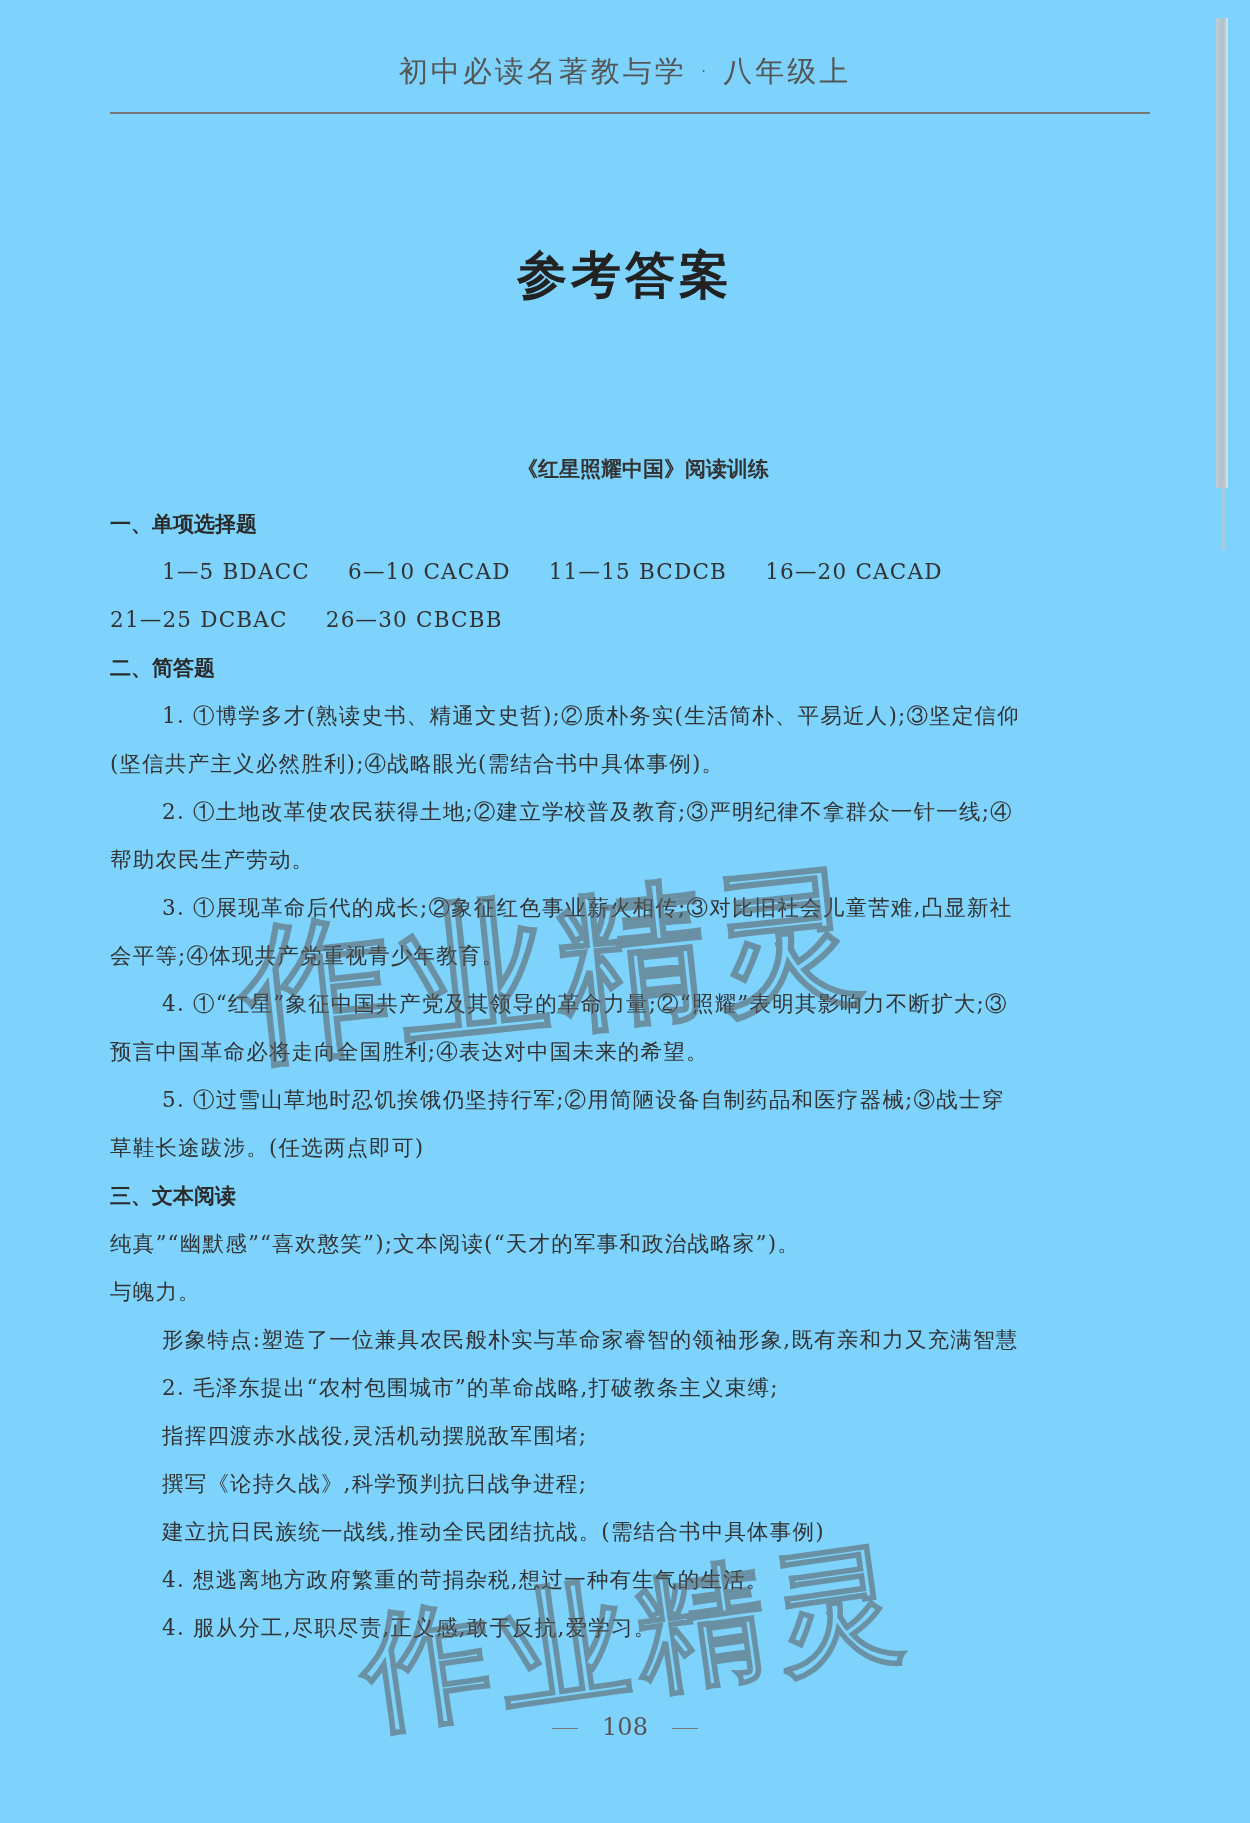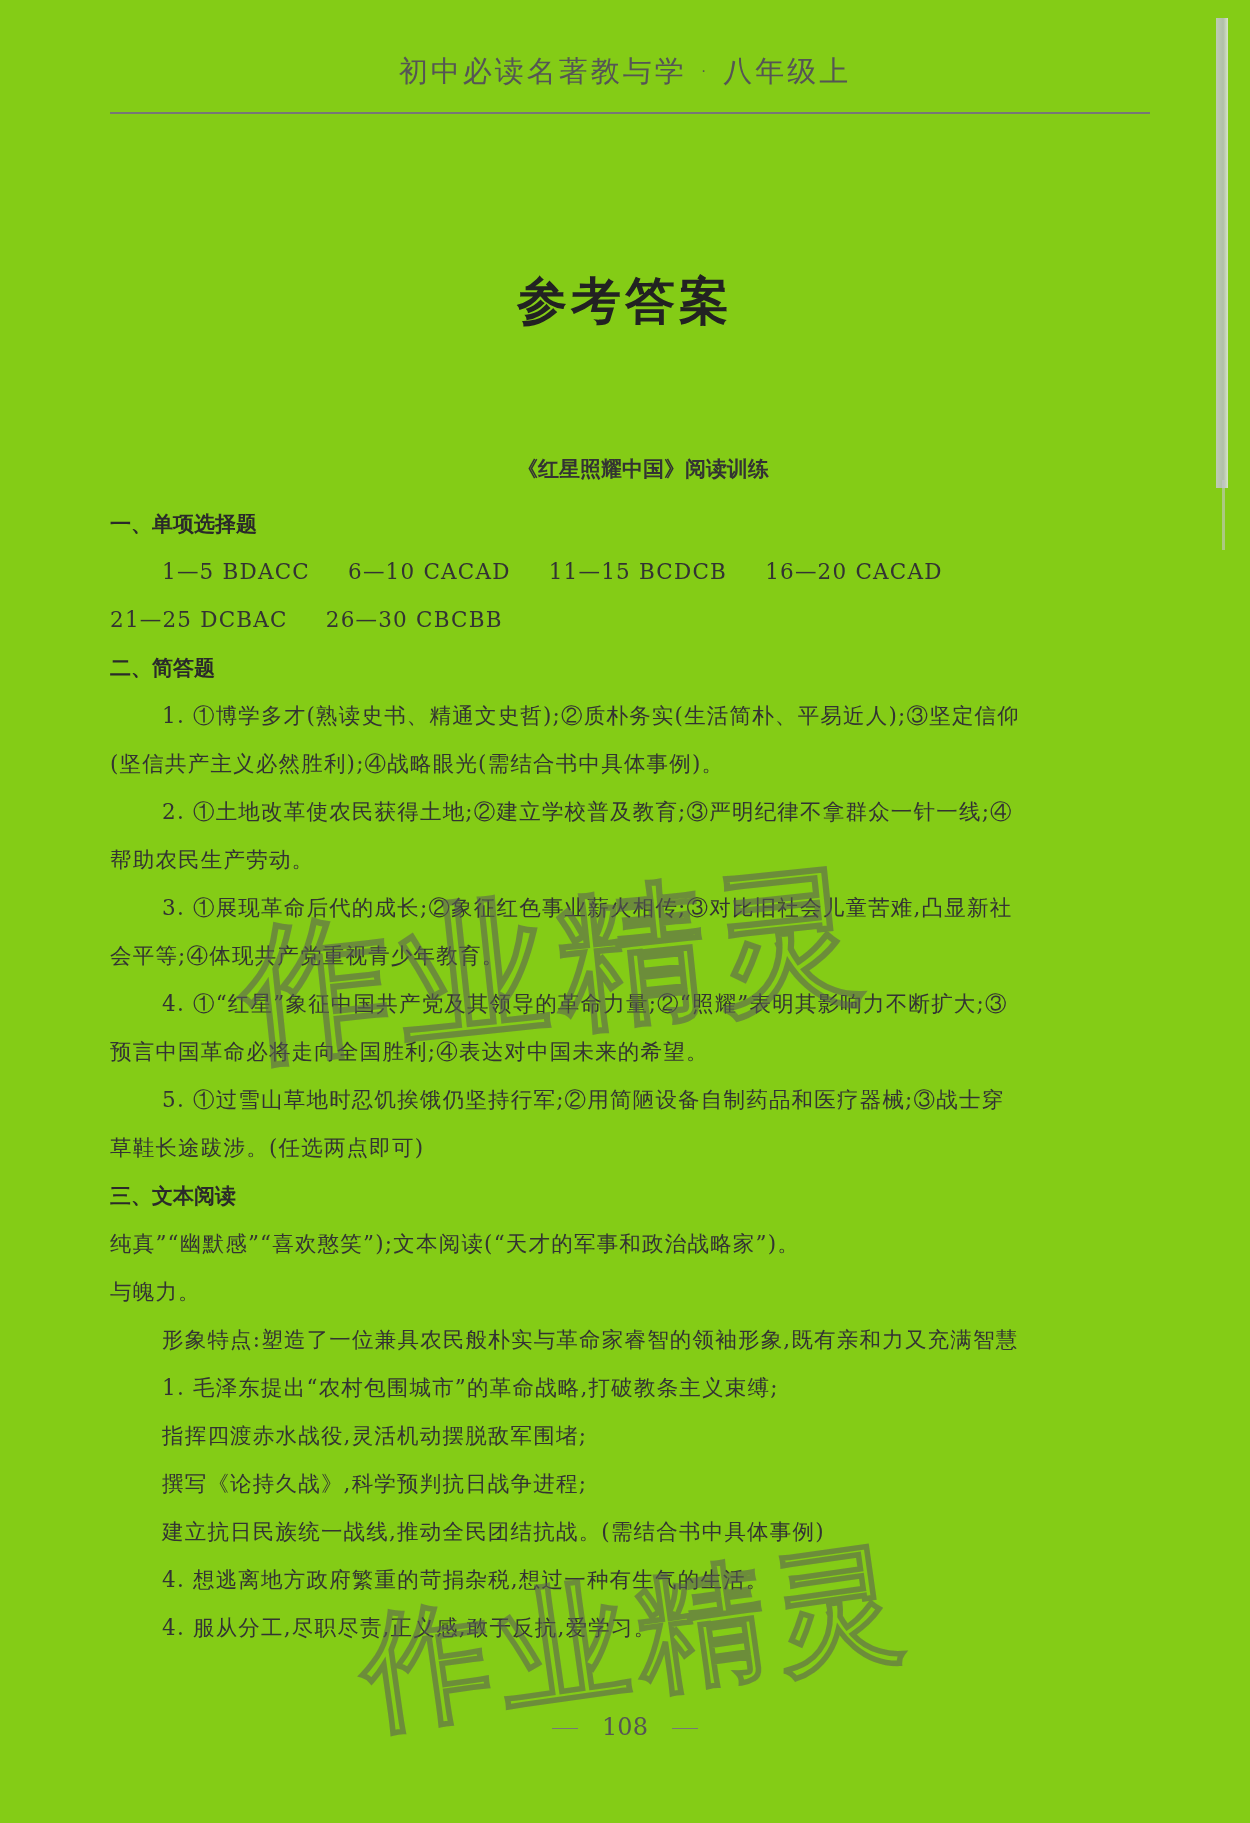--- a/index.html
+++ b/index.html
@@ -2,40 +2,40 @@
 <html><head>
 <meta charset="utf-8">
 <style>
   html, body { margin: 0; padding: 0; }
   body {
     width: 1250px; height: 1823px; background: #f7f7f7;
     position: relative; overflow: hidden;
     font-family: "DejaVu Serif", "Liberation Serif", serif;
     color: #2a2a2a;
   }
-  .page { position: absolute; left: 0; top: 0; width: 1250px; height: 1823px; background: #84cc16; }
+  .page { position: absolute; left: 0; top: 0; width: 1250px; height: 1823px; background: #7dd3fc; }
   .edge-shadow {
     position: absolute; left: 1216px; top: 18px; width: 12px; height: 470px;
     background: linear-gradient(to right, #c9ccd0, #b9bdc2 60%, #e6e8ea);
     opacity: 0.85;
   }
   .edge-shadow-2 {
     position: absolute; left: 1222px; top: 480px; width: 3px; height: 70px;
     background: #c4c7cb; opacity: 0.6;
   }
   .running-header {
     position: absolute; left: 0; width: 1250px; top: 52px; text-align: center;
     font-family: "DejaVu Sans", "Liberation Sans", sans-serif;
     font-size: 29px; letter-spacing: 3px; color: #555; font-weight: 300;
   }
   .header-rule {
     position: absolute; left: 110px; top: 112px; width: 1040px; height: 2px; background: #777;
   }
   .main-title {
-    position: absolute; left: 0; width: 1250px; top: 268px; text-align: center;
+    position: absolute; left: 0; width: 1250px; top: 242px; text-align: center;
     font-family: "DejaVu Serif", serif; font-size: 50px; font-weight: bold;
     letter-spacing: 4px; color: #222;
   }
   .section-title {
     position: absolute; left: 18px; width: 1250px; top: 455px; text-align: center;
     font-family: "DejaVu Sans", sans-serif; font-size: 21px; font-weight: bold; color: #333;
   }
   .content { position: absolute; left: 110px; top: 500px; width: 1040px; }
   .heading {
     font-family: "DejaVu Sans", sans-serif; font-weight: bold; font-size: 21px;
@@ -97,21 +97,21 @@
     <div class="line">会平等;④体现共产党重视青少年教育。</div>
     <div class="line indent">4. ①“红星”象征中国共产党及其领导的革命力量;②“照耀”表明其影响力不断扩大;③</div>
     <div class="line">预言中国革命必将走向全国胜利;④表达对中国未来的希望。</div>
     <div class="line indent">5. ①过雪山草地时忍饥挨饿仍坚持行军;②用简陋设备自制药品和医疗器械;③战士穿</div>
     <div class="line">草鞋长途跋涉。(任选两点即可)</div>
 
     <div class="heading">三、文本阅读</div>
     <div class="line">纯真”“幽默感”“喜欢憨笑”);文本阅读(“天才的军事和政治战略家”)。</div>
     <div class="line">与魄力。</div>
     <div class="line indent">形象特点:塑造了一位兼具农民般朴实与革命家睿智的领袖形象,既有亲和力又充满智慧</div>
-    <div class="line indent">1. 毛泽东提出“农村包围城市”的革命战略,打破教条主义束缚;</div>
+    <div class="line indent">2. 毛泽东提出“农村包围城市”的革命战略,打破教条主义束缚;</div>
     <div class="line indent">指挥四渡赤水战役,灵活机动摆脱敌军围堵;</div>
     <div class="line indent">撰写《论持久战》,科学预判抗日战争进程;</div>
     <div class="line indent">建立抗日民族统一战线,推动全民团结抗战。(需结合书中具体事例)</div>
     <div class="line indent">4. 想逃离地方政府繁重的苛捐杂税,想过一种有生气的生活。</div>
     <div class="line indent">4. 服从分工,尽职尽责,正义感,敢于反抗,爱学习。</div>
   </div>
 
   <div class="watermark wm1">作业精灵</div>
   <div class="watermark wm2">作业精灵</div>
 

